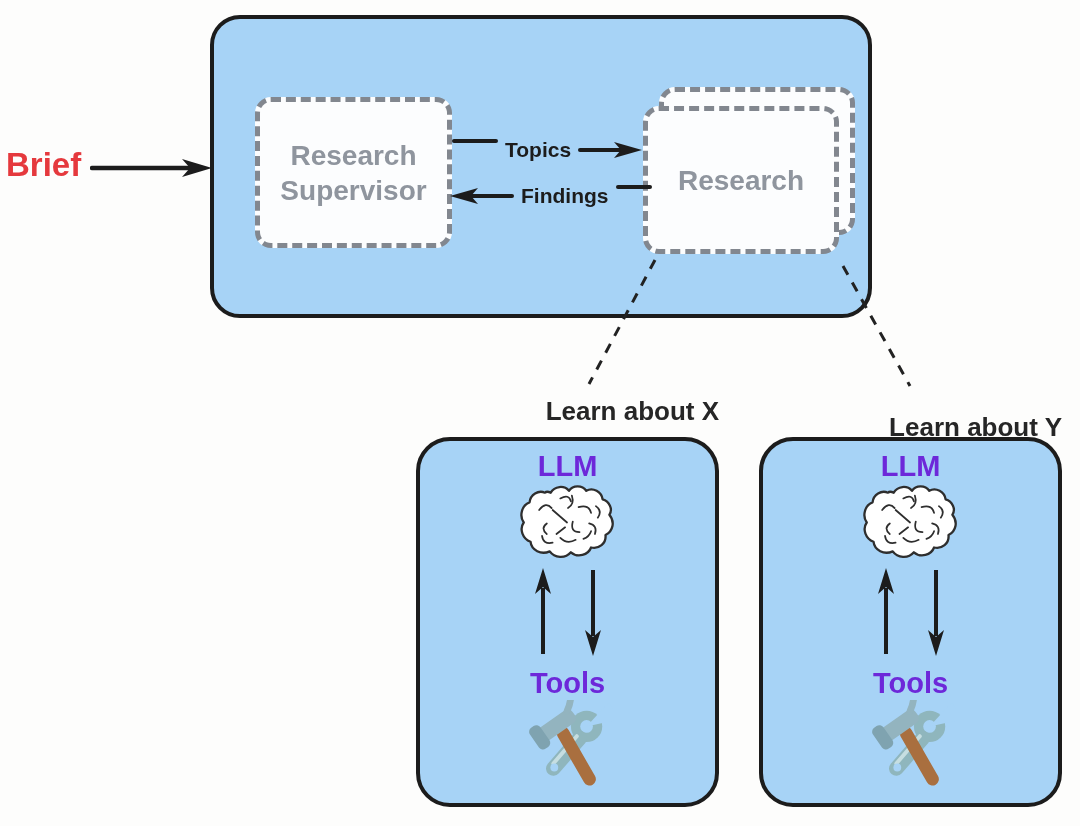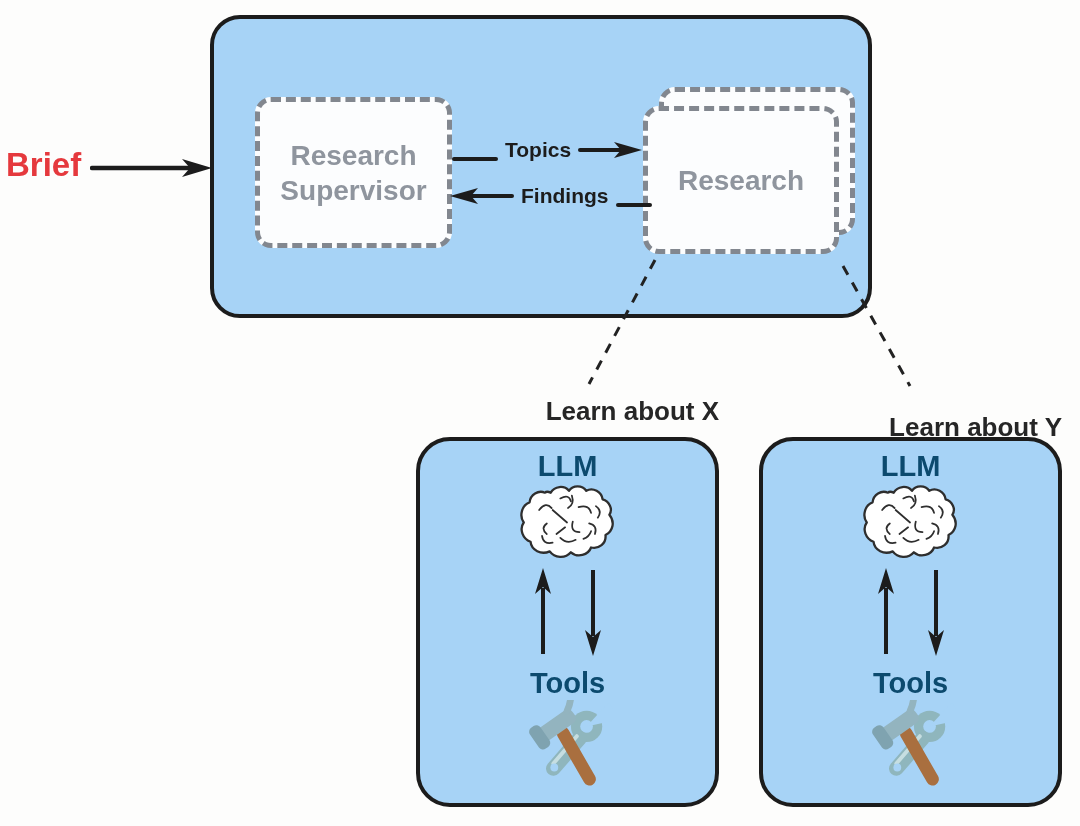--- a/index.html
+++ b/index.html
@@ -27,38 +27,38 @@
     color:#8f959e;font-size:28px;font-weight:600;line-height:35px;
     text-align:center;white-space:nowrap;
   }
 
   
   .brief{
     left:6px;top:148px;font-size:33px;font-weight:700;color:#e5393d;line-height:1;
   }
 
   
-  .arrow-row{display:flex;align-items:flex-end;gap:7px;}
+  .arrow-row{display:flex;align-items:flex-start;gap:7px;}
   .line-seg{height:4px;background:#1c1c1c;border-radius:2px;display:inline-block;}
   .flow-label{font-size:21px;font-weight:700;color:#1c1c1c;white-space:nowrap;line-height:22px;}
 
   
   .branch-title{
     text-align:right;font-size:26px;font-weight:700;color:#262626;line-height:30px;
   }
 
   
   .card{
     width:303px;height:370px;top:437px;
     background:#a7d3f6;border:4px solid #1c1c1c;border-radius:34px;
     box-sizing:border-box;
     display:flex;flex-direction:column;align-items:center;
   }
   .card-title{
-    font-size:29px;font-weight:700;color:#0c4a6e;line-height:34px;margin-top:8px;
+    font-size:29px;font-weight:700;color:#6d28d9;line-height:34px;margin-top:8px;
   }
   .varrows{display:flex;gap:32px;margin-top:4px;}
 
   svg{display:block;}
 </style>
 </head>
 <body>
 
 <div class="canvas">
 

